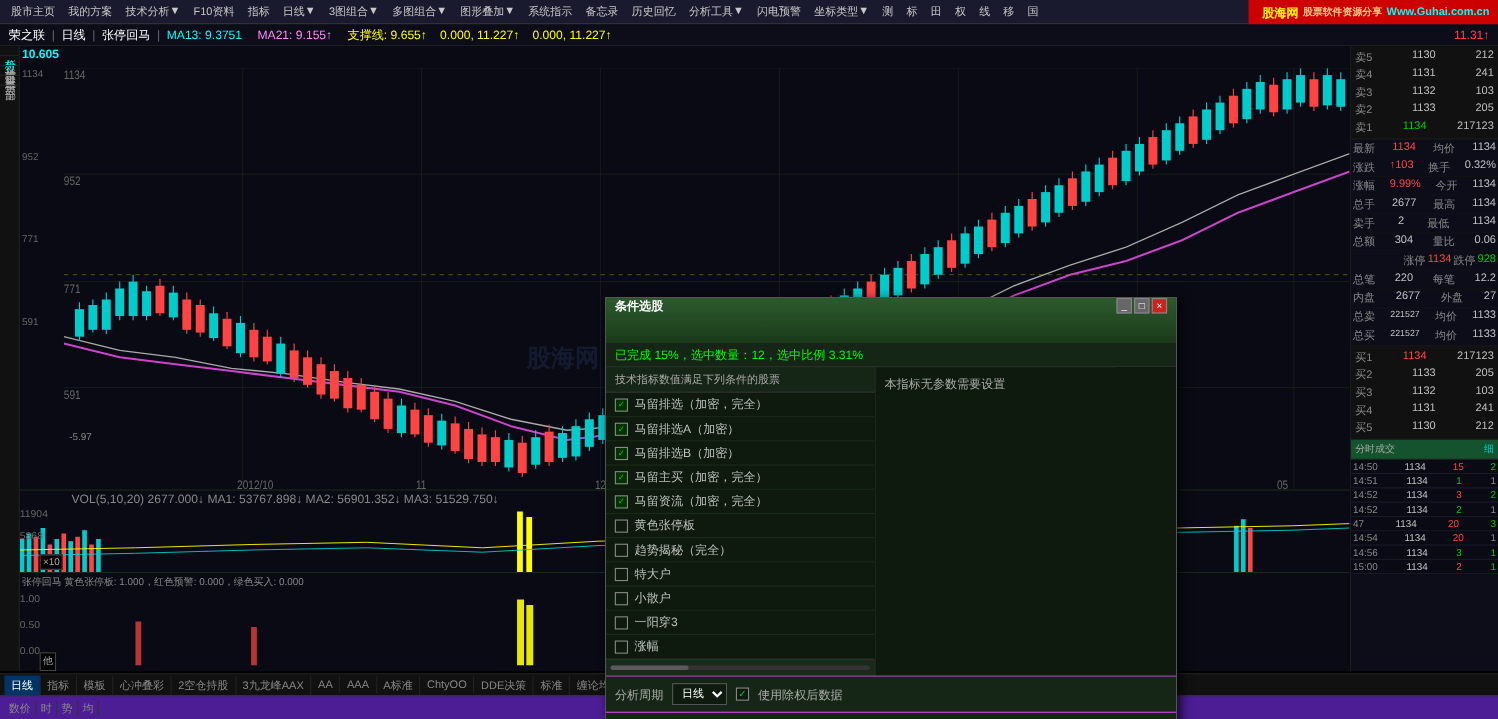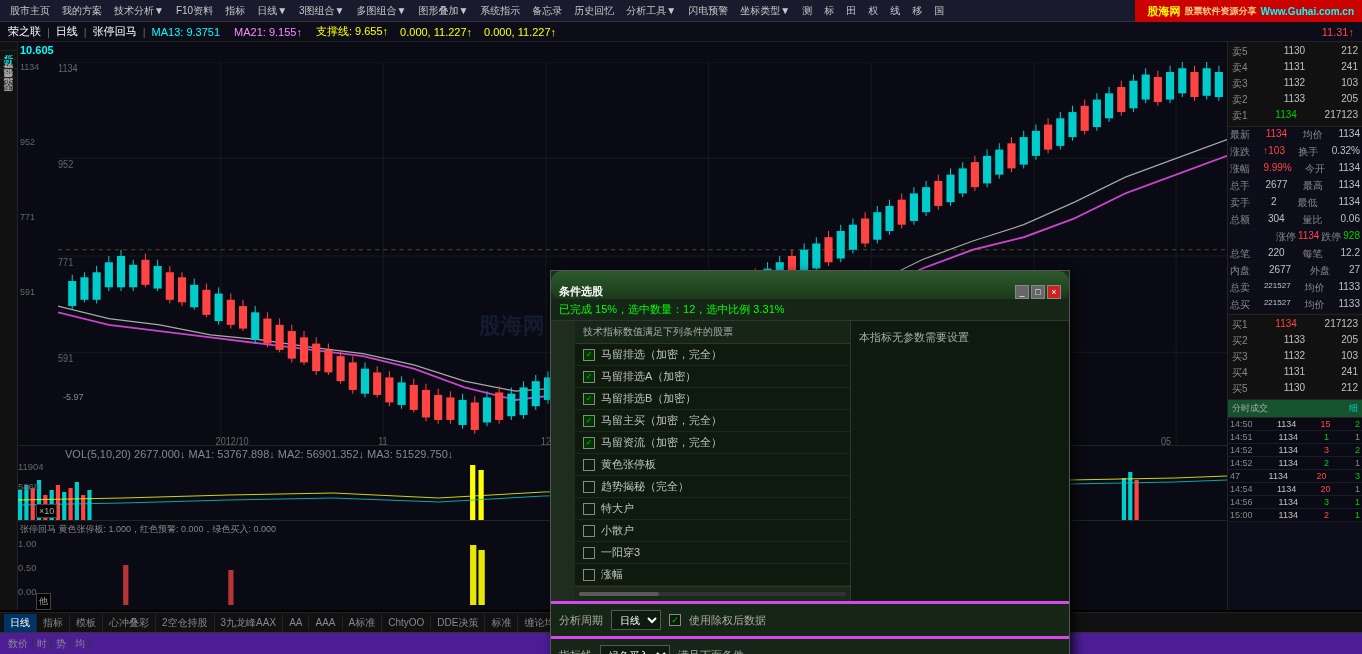--- a/index.html
+++ b/index.html
@@ -182,27 +182,26 @@
       top: 270px;
       left: 550px;
       width: 520px;
       background: #1e2d1e;
       border: 1px solid #555;
       z-index: 100;
       box-shadow: 4px 4px 10px rgba(0,0,0,0.8);
     }
     .dialog-titlebar {
       background: linear-gradient(to bottom, #2d5a2d, #1a3a1a);
-      height: 28px;
-      display: flex;
-      align-items: flex-end;
+      height: 41px;
+      display: flex;
+      align-items: flex-start;
       justify-content: space-between;
       padding: 0 8px;
       cursor: move;
-      border-radius: 11px;
     }
     .dialog-title { color: #fff; font-size: 11px; font-weight: bold; }
     .dialog-controls { display: flex; gap: 2px; }
     .dialog-btn {
       width: 14px; height: 14px;
       background: #666;
       border: 1px solid #888;
       display: flex; align-items: center; justify-content: center;
       font-size: 9px; color: #fff; cursor: pointer;
     }
@@ -213,25 +212,24 @@
       padding: 3px 8px;
       font-size: 11px;
       color: #00ff00;
       border-bottom: 1px solid #333;
     }
     .dialog-body {
       display: flex;
       height: 280px;
     }
     .dialog-left {
-      width: 276px;
+      width: 245px;
       border-right: 1px solid #333;
       display: flex;
       flex-direction: column;
-      margin-left: 24px;
     }
     .dialog-left-header {
       background: #162616;
       padding: 4px 8px;
       font-size: 10px;
       color: #aaa;
       border-bottom: 1px solid #333;
     }
     .indicator-list {
       flex: 1;
@@ -271,21 +269,21 @@
       margin-bottom: 12px;
       line-height: 1.5;
     }
 
     .dialog-controls-row {
       background: #162616;
       padding: 6px 8px;
       display: flex;
       align-items: center;
       gap: 8px;
-      border-top: 3px solid #d946ef;
+      border-top: 1px solid #d946ef;
       font-size: 11px;
     }
     .ctrl-label { color: #aaa; }
     .ctrl-select {
       background: #0d1a0d;
       border: 1px solid #555;
       color: #fff;
       font-size: 10px;
       padding: 1px 4px;
       height: 20px;

